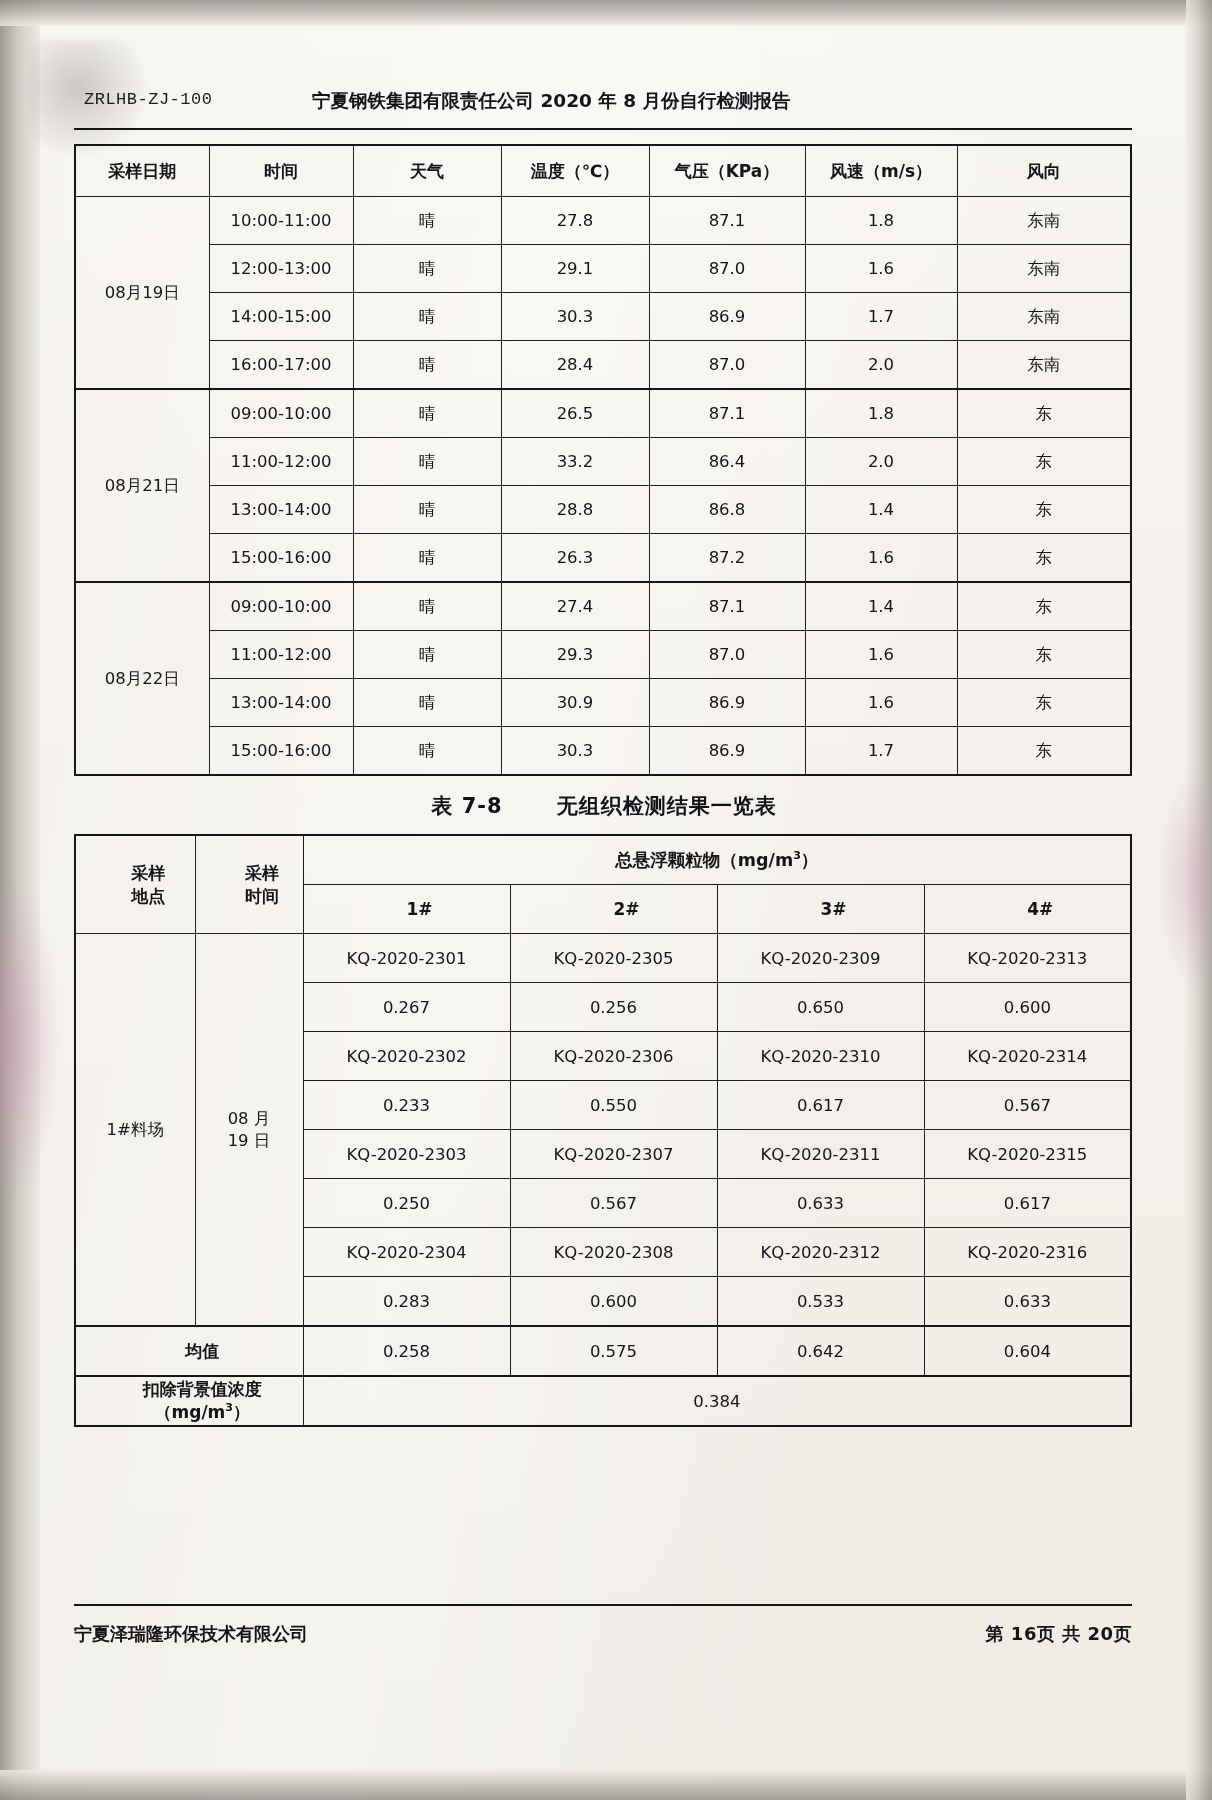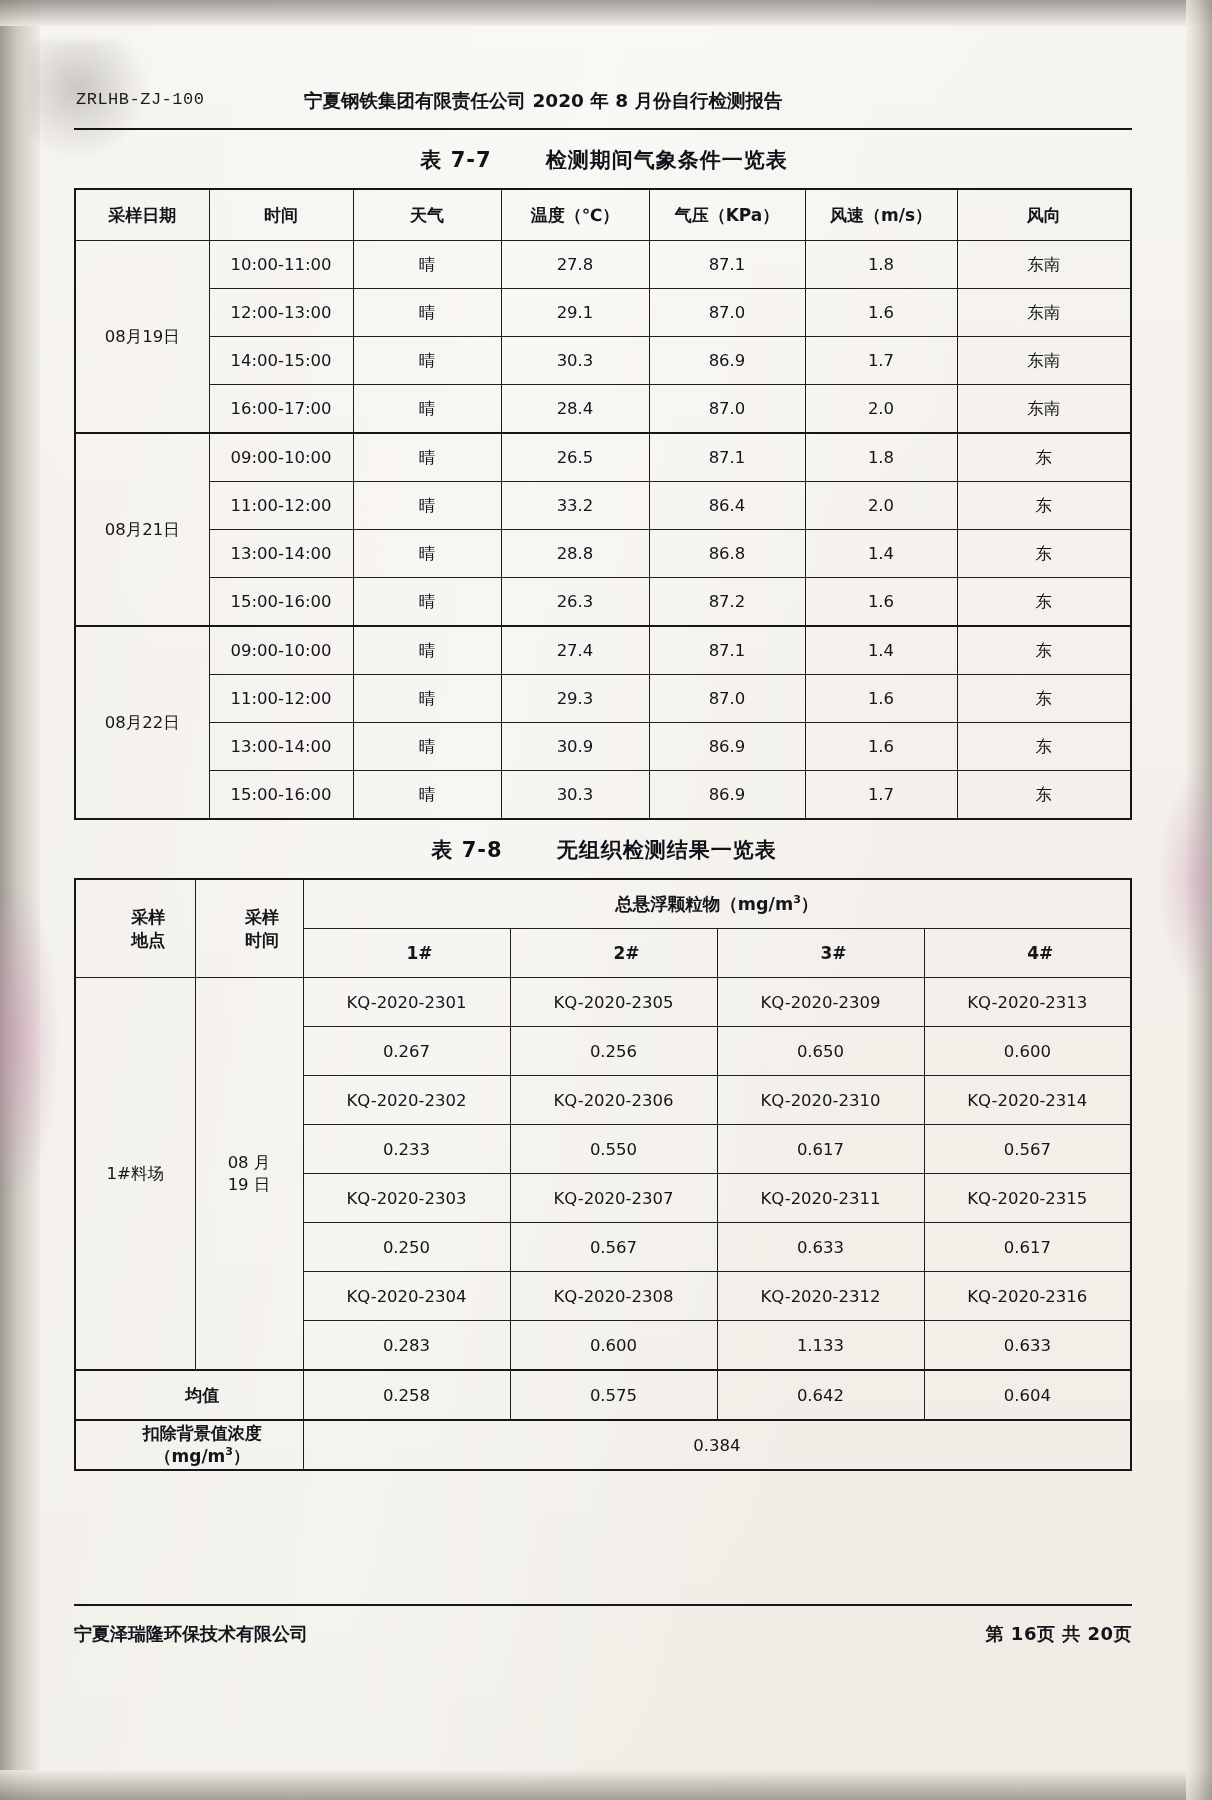--- a/index.html
+++ b/index.html
@@ -82,20 +82,21 @@
     position: absolute;
     left: 74px;
     top: 88px;
     width: 1060px;
   }
 
   
   .doc-header {
     position: relative;
     height: 34px;
+    margin-left: 8px;
   }
   .doc-code {
     position: absolute;
     left: 2px;
     top: 2px;
     font-family: "Liberation Mono", monospace;
     font-size: 17px;
     letter-spacing: .5px;
     color: #1b1b20;
   }
@@ -212,23 +213,20 @@
   <div class="stain-pink2"></div>
 
   <div class="content">
 
     <div class="doc-header">
       <div class="doc-code">ZRLHB-ZJ-100</div>
       <div class="doc-title">宁夏钢铁集团有限责任公司 2020 年 8 月份自行检测报告</div>
     </div>
     <div class="rule"></div>
 
-    <div class="table-caption">
-      <span class="num">表 7-7</span><span>检测期间气象条件一览表</span>
-    </div>
 
     <table class="grid t7">
       <colgroup>
         <col style="width:134px">
         <col style="width:144px">
         <col style="width:148px">
         <col style="width:148px">
         <col style="width:156px">
         <col style="width:152px">
         <col style="width:174px">
@@ -430,21 +428,21 @@
 
         <tr>
           <td class="mono">KQ-2020-2304</td>
           <td class="mono">KQ-2020-2308</td>
           <td class="mono">KQ-2020-2312</td>
           <td class="mono">KQ-2020-2316</td>
         </tr>
         <tr>
           <td class="mono">0.283</td>
           <td class="mono">0.600</td>
-          <td class="mono">1.133</td>
+          <td class="mono">0.533</td>
           <td class="mono">0.633</td>
         </tr>
 
         <tr>
           <td colspan="2" class="hdr thick-top">均值</td>
           <td class="mono thick-top">0.258</td>
           <td class="mono thick-top">0.575</td>
           <td class="mono thick-top">0.642</td>
           <td class="mono thick-top">0.604</td>
         </tr>

